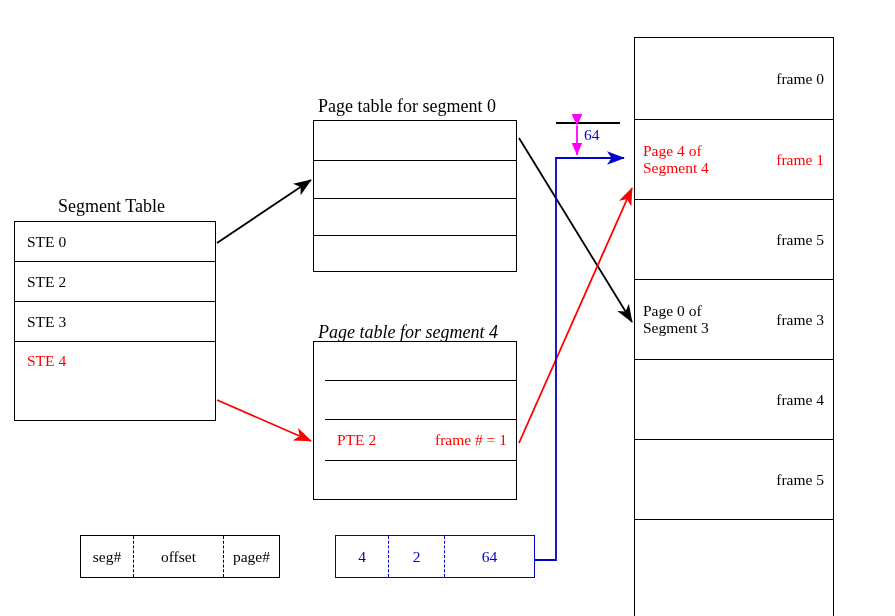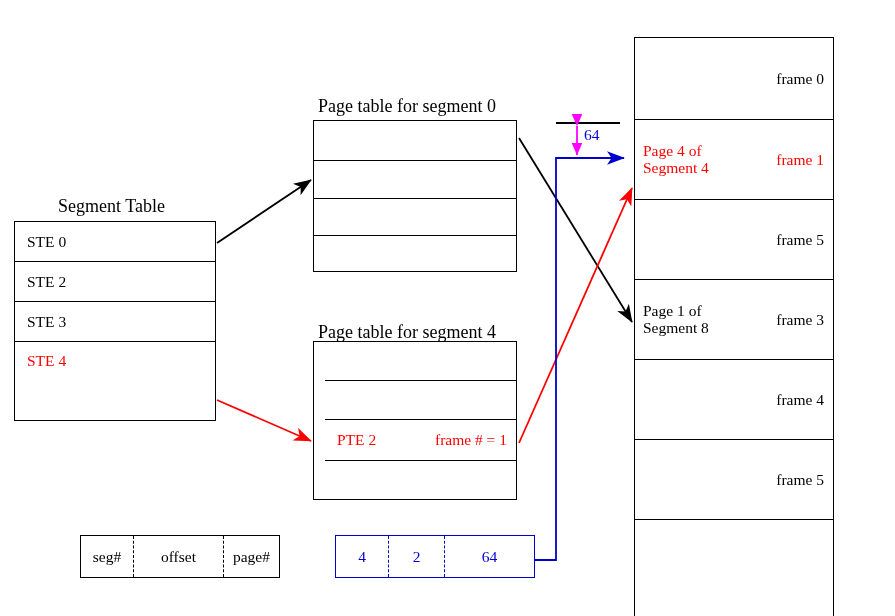--- a/index.html
+++ b/index.html
@@ -164,21 +164,21 @@
       <span class="row-label pte-left black"></span>
     </div>
     <div class="row" style="height:37px;">
       <span class="row-label pte-left black"></span>
     </div>
     <div class="row last" style="height:34px;">
       <span class="row-label pte-left black"></span>
     </div>
   </div>
 
-  <div class="caption" style="left:318px; top:322px;">Page table for segment 4</div>
+  <div class="caption" style="left:318px; top:322px;font-style:italic;">Page table for segment 4</div>
 
   <div class="tbl" style="left:313px; top:341px; width:204px; height:159px;padding-left:11px;">
     <div class="row" style="height:39px;">
       <span class="row-label pte-left black"></span>
       <span class="row-label pte-right black"></span>
     </div>
     <div class="row" style="height:39px;">
       <span class="row-label pte-left black"></span>
       <span class="row-label pte-right black"></span>
     </div>
@@ -203,22 +203,22 @@
         <span>Segment 4</span>
       </span>
       <span class="frame-name red">frame 1</span>
     </div>
     <div class="row" style="height:80px;">
       <span class="frame-content black"></span>
       <span class="frame-name black">frame 5</span>
     </div>
     <div class="row" style="height:80px;">
       <span class="frame-content black">
-        <span>Page 1 of</span><br>
-        <span>Segment 8</span>
+        <span>Page 0 of</span><br>
+        <span>Segment 3</span>
       </span>
       <span class="frame-name black">frame 3</span>
     </div>
     <div class="row" style="height:80px;">
       <span class="frame-content black"></span>
       <span class="frame-name black">frame 4</span>
     </div>
     <div class="row" style="height:80px;text-align:center;">
       <span class="frame-content black"></span>
       <span class="frame-name black">frame 5</span>

